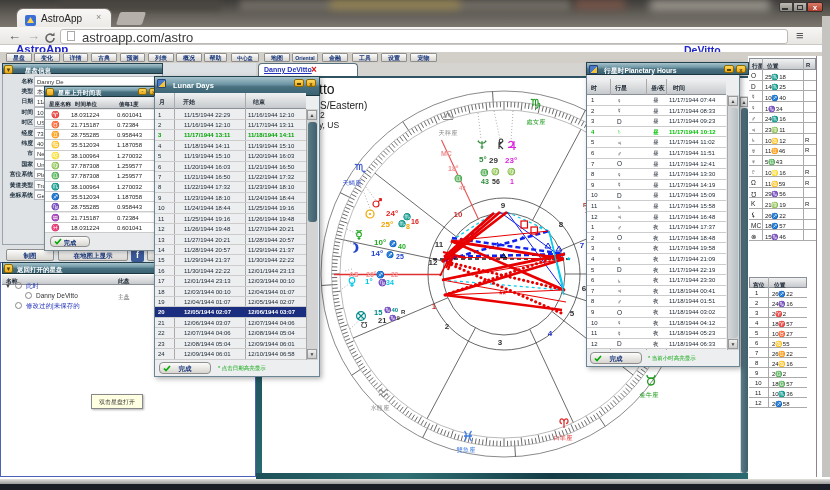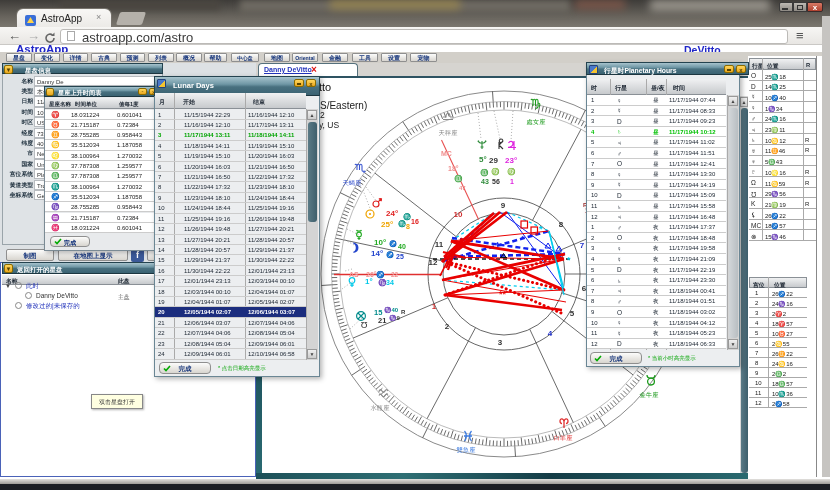--- a/index.html
+++ b/index.html
@@ -242,21 +242,21 @@
     <rect x="259" y="145" width="6.5" height="7" fill="none" stroke="#e80000" stroke-width="1.2"></rect>
     <rect x="269" y="151" width="6.5" height="7" fill="none" stroke="#e80000" stroke-width="1.2"></rect>
     <text x="277" y="156" font-size="9" fill="#00ccee" font-weight="bold">*</text>
     <text x="305" y="187" font-size="9" fill="#00ccee" font-weight="bold">*</text>
     <path d="M283 172 l3 -5 l3 5 Z M294 175 l3 -5 l3 5 Z" fill="none" stroke="#1122ee" stroke-width="1"></path>
     <text x="234" y="171" font-size="8" fill="#1122ee" font-weight="bold">*</text>
     <text x="259" y="165" font-size="8" fill="#1122ee" font-weight="bold">*</text>
     <text x="237" y="221" font-size="9" fill="#e80000" font-weight="bold">**</text>
     <path d="M239 181.5 l2.5 -4 l2.5 4 M238 181.5 l7 0" fill="none" stroke="#111" stroke-width="1"></path>
   </svg>
-<div class="ab" style="left:319px;top:80.5px;font-size:11px;color:#111">tto</div>
+<div class="ab" style="left:319px;top:80.5px;font-size:14px;color:#111">tto</div>
 <div class="ab" style="left:320px;top:99.5px;font-size:10px;color:#222">S/Eastern)</div>
 <div class="ab" style="left:320px;top:109.5px;font-size:8.5px;color:#222">2</div>
 <div class="ab" style="left:319px;top:119.5px;font-size:8.5px;color:#222">y, US</div>
 <div class="ab" style="left:748px;top:56px;width:74px;height:421px;background:#fff"></div>
 <div class="ab" style="left:816px;top:56px;width:1px;height:421px;background:#888"></div>
 <div class="ab hdr" style="left:749px;top:58px;width:67px;height:12px;border:1px solid #8a9096;font-size:5.8px">
     <span class="cell" style="left:2px;top:3px">行星</span>
     <span class="cell" style="left:17px;top:3px">位置</span>
     <span class="cell" style="left:56px;top:3px">R</span>
   </div>

